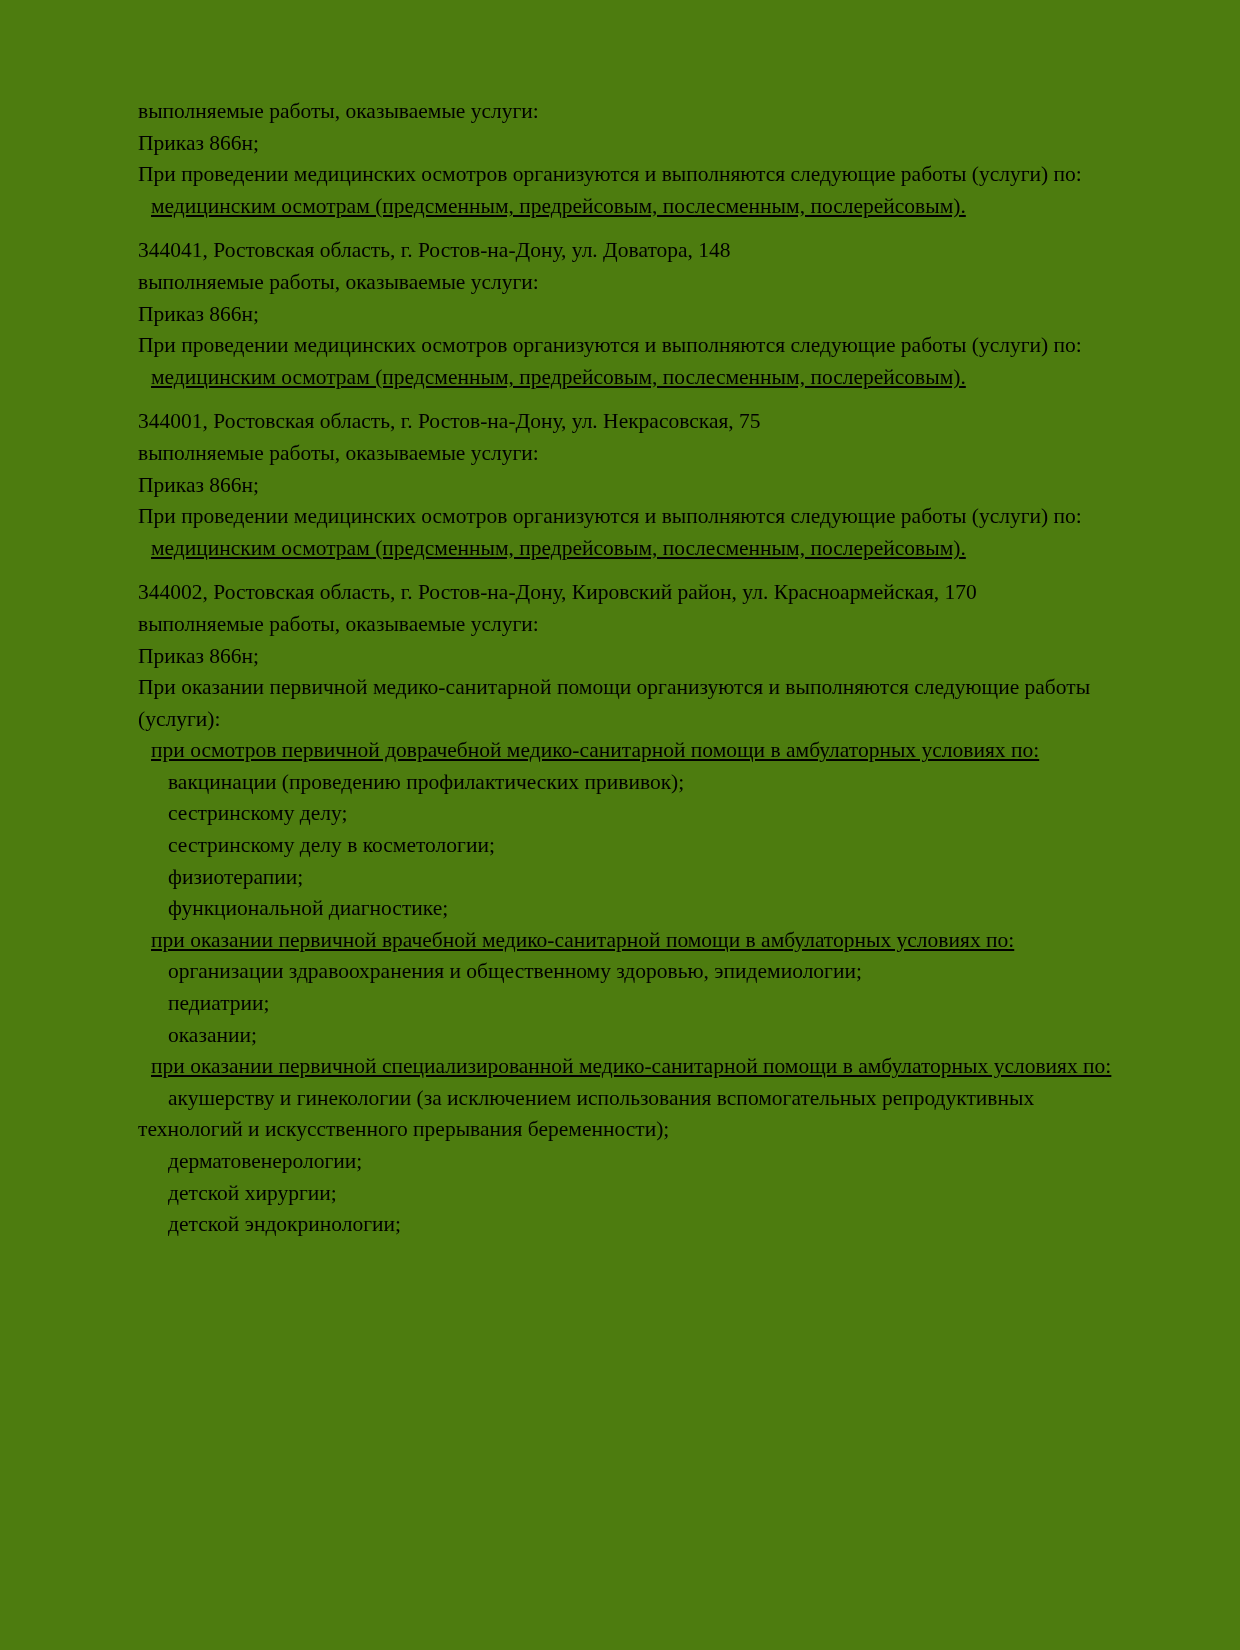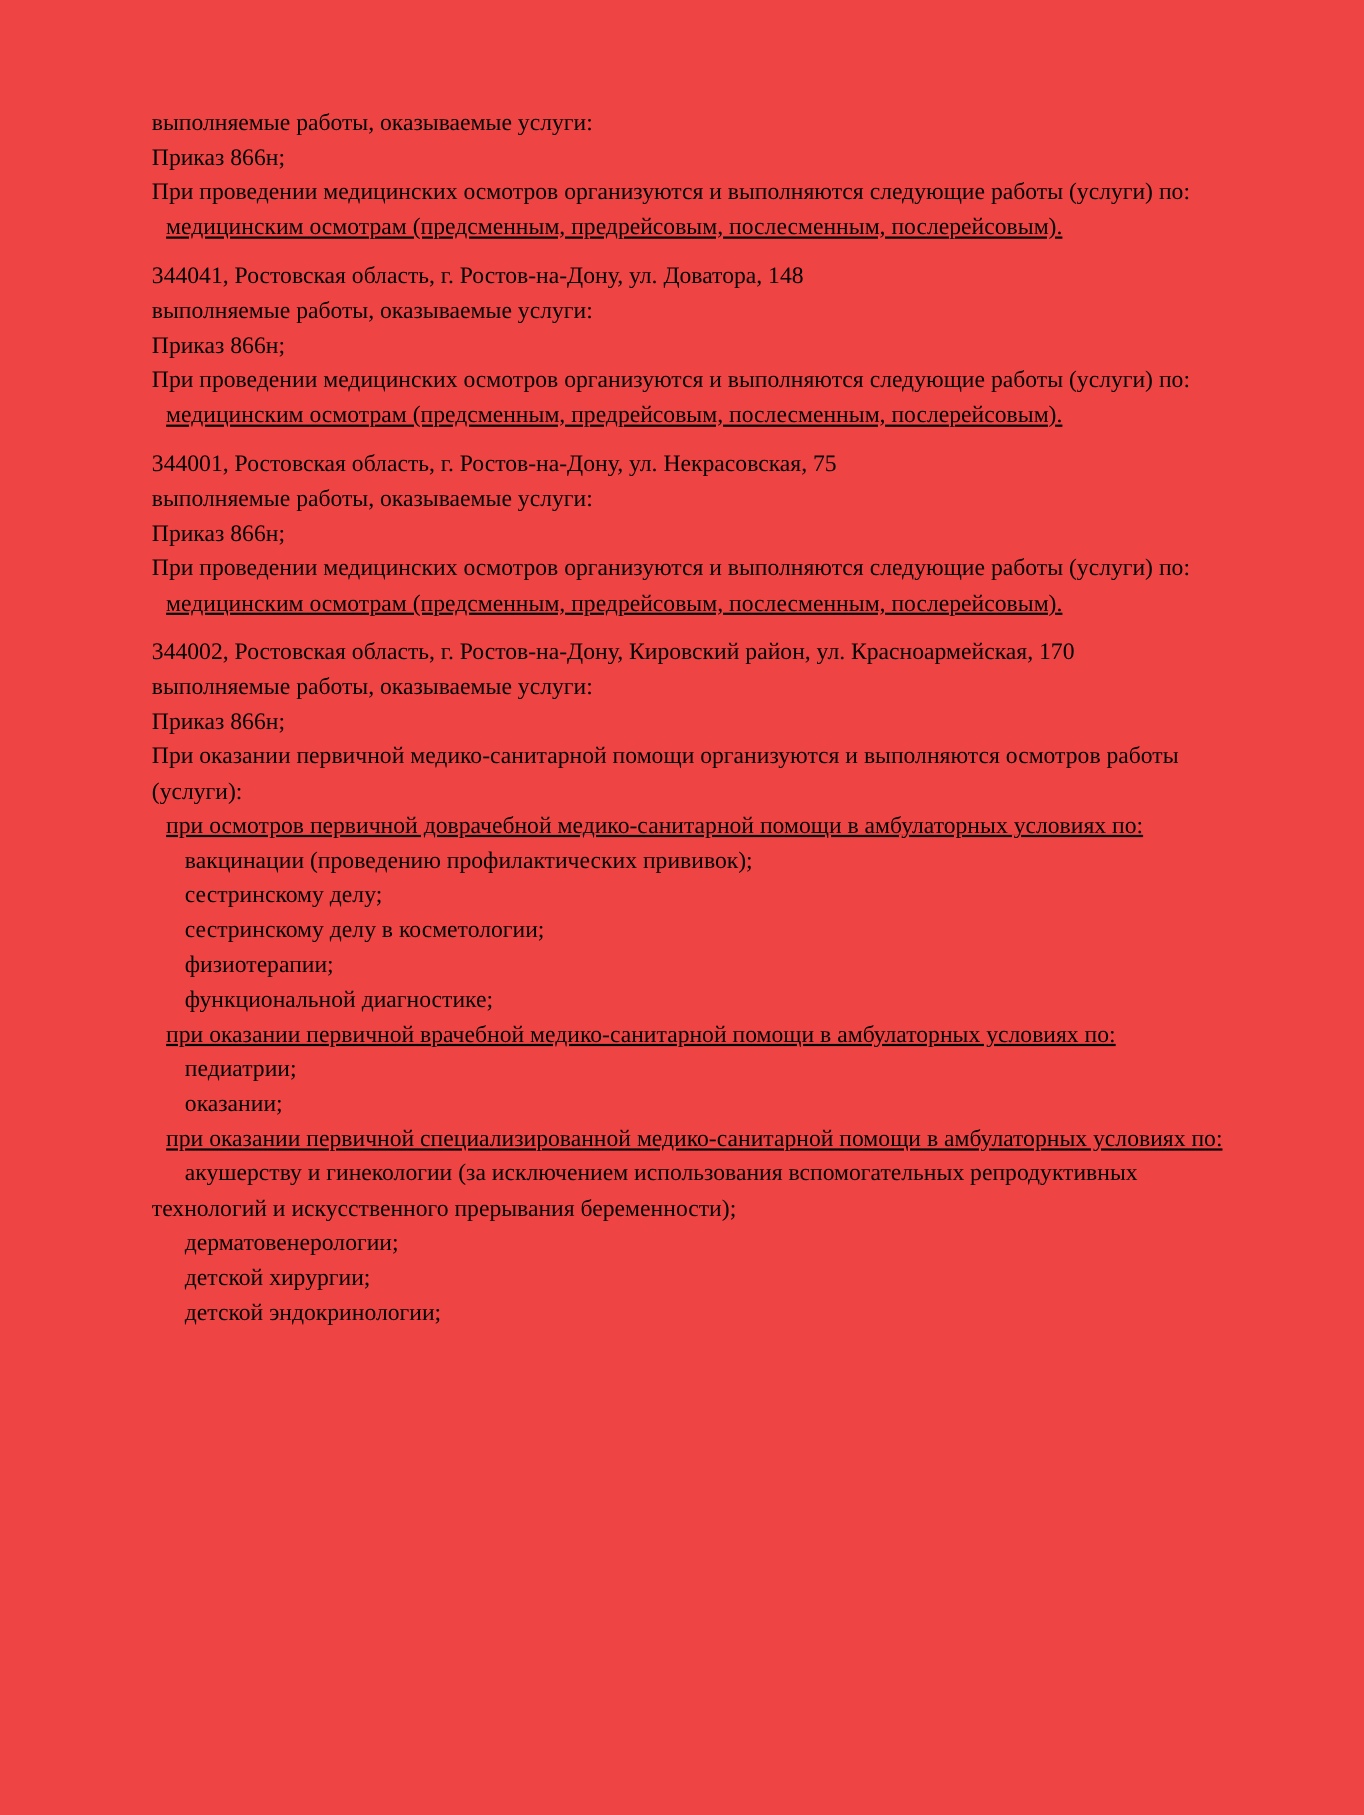--- a/index.html
+++ b/index.html
@@ -13,21 +13,21 @@
     font-family: "Liberation Serif", "DejaVu Serif", serif;
     color: #000000;
     -webkit-font-smoothing: antialiased;
   }
   .page {
     position: relative;
     width: 1240px;
     height: 1650px;
     box-sizing: border-box;
     padding: 96px 128px 0 138px;
-    background: #ef4444;
+    background: #4d7c0f;
     overflow: hidden;
   }
   .doc-body {
     font-size: 21.5px;
     line-height: 31.6px;
     text-align: left;
   }
   
   .block {
     margin: 0;
@@ -69,28 +69,29 @@
         <p class="ln ind-0">344001, Ростовская область, г. Ростов-на-Дону, ул. Некрасовская, 75</p>
         <p class="ln ind-0">выполняемые работы, оказываемые услуги:</p>
         <p class="ln ind-0">Приказ 866н;</p>
         <p class="ln ind-0">При проведении медицинских осмотров организуются и выполняются следующие работы (услуги) по:</p>
         <p class="ln hang-1">медицинским осмотрам (предсменным, предрейсовым, послесменным, послерейсовым).</p>
       </div>
       <div class="block">
         <p class="ln ind-0">344002, Ростовская область, г. Ростов-на-Дону, Кировский район, ул. Красноармейская, 170</p>
         <p class="ln ind-0">выполняемые работы, оказываемые услуги:</p>
         <p class="ln ind-0">Приказ 866н;</p>
-        <p class="ln ind-0">При оказании первичной медико-санитарной помощи организуются и выполняются осмотров работы (услуги):</p>
+        <p class="ln ind-0">При оказании первичной медико-санитарной помощи организуются и выполняются следующие работы (услуги):</p>
         <p class="ln hang-1">при осмотров первичной доврачебной медико-санитарной помощи в амбулаторных условиях по:</p>
         <p class="ln hang-2">вакцинации (проведению профилактических прививок);</p>
         <p class="ln hang-2">сестринскому делу;</p>
         <p class="ln hang-2">сестринскому делу в косметологии;</p>
         <p class="ln hang-2">физиотерапии;</p>
         <p class="ln hang-2">функциональной диагностике;</p>
         <p class="ln hang-1">при оказании первичной врачебной медико-санитарной помощи в амбулаторных условиях по:</p>
+        <p class="ln hang-2">организации здравоохранения и общественному здоровью, эпидемиологии;</p>
         <p class="ln hang-2">педиатрии;</p>
         <p class="ln hang-2">оказании;</p>
         <p class="ln hang-1">при оказании первичной специализированной медико-санитарной помощи в амбулаторных условиях по:</p>
         <p class="ln hang-2">акушерству и гинекологии (за исключением использования вспомогательных репродуктивных технологий и искусственного прерывания беременности);</p>
         <p class="ln hang-2">дерматовенерологии;</p>
         <p class="ln hang-2">детской хирургии;</p>
         <p class="ln hang-2">детской эндокринологии;</p>
       </div>
     </div>
 </div>

